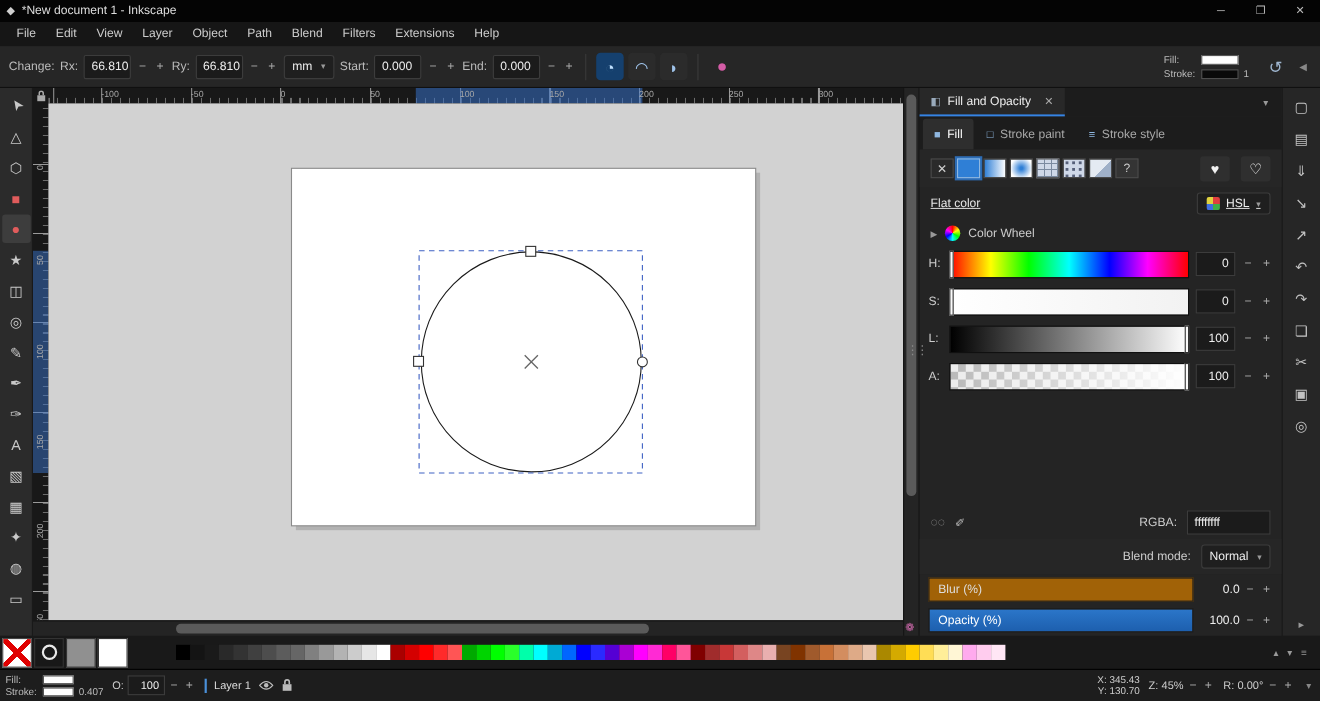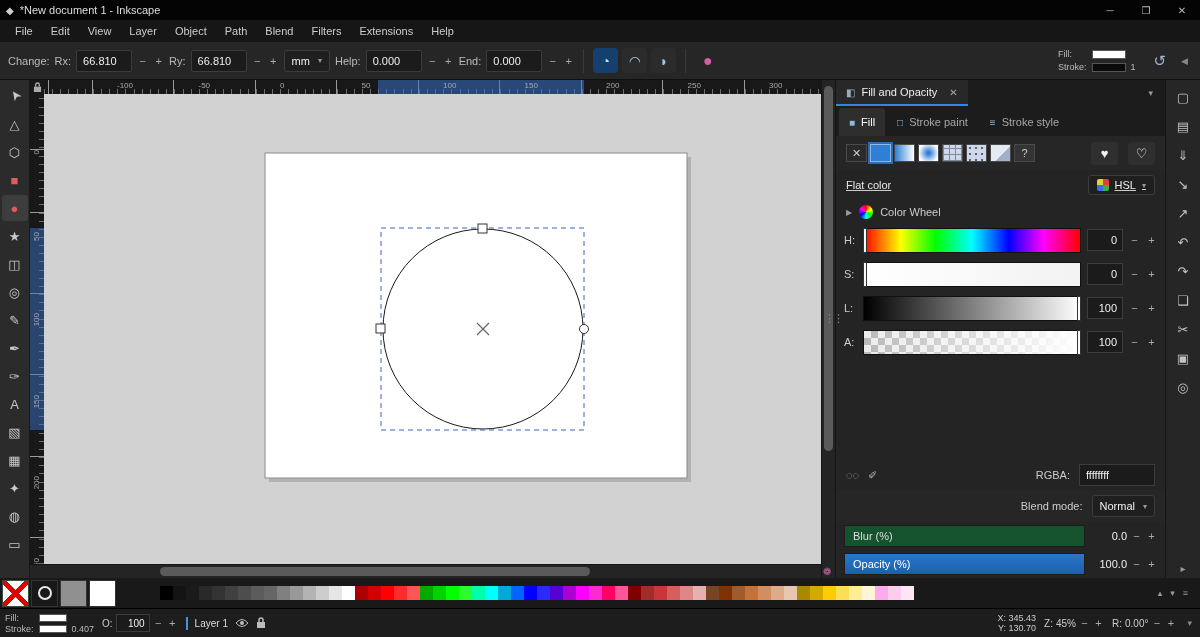--- a/index.html
+++ b/index.html
@@ -13,21 +13,21 @@
   .win-controls{margin-left:auto;display:flex;}
   .win-btn{width:36px;height:20px;display:flex;align-items:center;justify-content:center;font-size:10px;color:#bbb;}
 
   
   .menubar{height:22px;background:#161616;display:flex;align-items:center;padding-left:6px;gap:0;flex:0 0 22px;}
   .menu-item{padding:3px 9px;color:#ccc;}
 
   
   .toolopts{height:38px;background:#262626;border-bottom:1px solid #101010;display:flex;align-items:center;gap:5px;padding:0 8px;flex:0 0 38px;}
   .lbl{color:#bbb;white-space:nowrap;}
-  .numfield{width:56px;height:22px;background:#1b1b1b;border:1px solid #3c3c3c;border-radius:2px;color:#eee;display:flex;align-items:center;padding-left:6px;}
+  .numfield{width:43px;height:22px;background:#1b1b1b;border:1px solid #3c3c3c;border-radius:2px;color:#eee;display:flex;align-items:center;padding-left:6px;}
   .mini-btn{width:11px;color:#aaa;text-align:center;font-size:11px;cursor:default;}
   .unit-dd,.dd{height:22px;background:#1f1f1f;border:1px solid #3c3c3c;border-radius:3px;padding:0 7px;display:flex;align-items:center;gap:8px;color:#eee;text-align:center;}
   .dd-arrow{font-size:8px;color:#999;}
   .vsep{width:1px;height:24px;background:#3a3a3a;margin:0 4px;}
   .arc-group{display:flex;gap:4px;}
   .arc-btn{width:25px;height:25px;border-radius:4px;display:flex;align-items:center;justify-content:center;color:#9fc3ea;font-size:14px;background:#2b2b2b;}
   .arc-btn.active{background:#15406e;color:#bfe0ff;}
   .whole-ellipse{width:25px;height:25px;display:flex;align-items:center;justify-content:center;color:#d45ca6;font-size:16px;}
   .tb-spacer{flex:1;}
   .tb-fs{display:grid;grid-template-columns:auto 34px 12px;grid-auto-rows:12px;gap:1px 5px;font-size:9px;align-items:center;color:#bbb;}
@@ -47,21 +47,21 @@
   .canvascol{width:791px;display:flex;flex-direction:column;flex:0 0 791px;min-height:0;}
   .hruler-row{height:14px;display:flex;flex:0 0 14px;}
   .ruler-corner{width:14px;background:#181818;display:flex;align-items:center;justify-content:center;flex:0 0 14px;}
   .hruler{flex:1;background-color:#181818;position:relative;overflow:hidden;
     background-image:
       repeating-linear-gradient(90deg,#9a9a9a 0 1px,transparent 1px 81.5px),
       repeating-linear-gradient(90deg,#6d6d6d 0 1px,transparent 1px 8.15px);
     background-size:100% 100%,100% 5px;
     background-position:48px 0,0 100%;
     background-repeat:repeat-x;}
-  .hlabel{position:absolute;top:1px;font-size:8px;color:#a8a8a8;padding-left:25px;}
+  .hlabel{position:absolute;top:1px;font-size:8px;color:#a8a8a8;}
   .sel-hl-h{position:absolute;left:334px;width:206px;top:0;bottom:0;background:rgba(55,113,200,0.55);}
   .canvasrow{flex:1;display:flex;min-height:0;}
   .vruler{width:14px;background-color:#181818;position:relative;overflow:hidden;flex:0 0 14px;
     background-image:
       repeating-linear-gradient(0deg,#9a9a9a 0 1px,transparent 1px 81.5px),
       repeating-linear-gradient(0deg,#6d6d6d 0 1px,transparent 1px 8.15px);
     background-size:100% 100%,5px 100%;
     background-position:0 56px,100% 0;
     background-repeat:repeat-y;}
   .vlabel{position:absolute;left:2px;font-size:8px;color:#a8a8a8;writing-mode:vertical-rl;transform:rotate(180deg);}
@@ -124,21 +124,21 @@
   .slider-thumb.left{left:-1px;}
   .slider-thumb.right{right:-1px;}
   .num-box{width:36px;height:22px;background:#1b1b1b;border:1px solid #3c3c3c;color:#eee;display:flex;align-items:center;justify-content:flex-end;padding-right:5px;flex:0 0 36px;}
   .dock-spacer{flex:1;}
   .rgba-row{height:30px;display:flex;align-items:center;gap:9px;padding:0 10px;flex:0 0 30px;}
   .sb-icon{color:#b9b9b9;font-size:11px;display:inline-flex;align-items:center;}
   .rgba-label{margin-left:auto;color:#ccc;}
   .rgba-input{width:76px;height:22px;background:#1b1b1b;border:1px solid #3c3c3c;color:#eee;display:flex;align-items:center;padding-left:6px;}
   .blend-row{height:32px;display:flex;align-items:center;justify-content:flex-end;gap:9px;padding:0 10px;background:#262626;flex:0 0 32px;}
   .fx-row{height:28px;display:flex;align-items:center;gap:4px;padding:0 8px;flex:0 0 28px;}
-  .fx-bar{flex:1;height:22px;display:flex;align-items:center;padding-left:8px;color:#ddd;background:#14532d;border:1px solid #1c1c1c;}
+  .fx-bar{flex:1;height:22px;display:flex;align-items:center;padding-left:8px;color:#ddd;background:#a16207;border:1px solid #1c1c1c;}
   .fx-bar.opacityfx{background:linear-gradient(#2b76c9,#1d5fae);color:#fff;}
   .fx-val{width:38px;text-align:right;color:#eee;}
 
   
   .rtools{width:35px;background:#262626;border-left:1px solid #141414;display:flex;flex-direction:column;align-items:center;padding-top:6px;gap:7px;flex:0 0 35px;}
   .rtool{width:24px;height:22px;display:flex;align-items:center;justify-content:center;color:#c2c2c2;font-size:13px;}
   .rtools-expand{margin-top:auto;margin-bottom:4px;color:#999;font-size:10px;}
 
   
   .palette-row{height:30px;background:#191919;display:flex;align-items:center;padding:0 2px;gap:2px;flex:0 0 30px;}
@@ -201,21 +201,21 @@
     <span class="mini-btn minus" data-name="rx-decrement">−</span>
     <span class="mini-btn plus" data-name="rx-increment">+</span>
     <span class="lbl" data-name="ry-label">Ry:</span>
     <div class="numfield" data-name="ry-input">66.810</div>
     <span class="mini-btn minus" data-name="ry-decrement">−</span>
     <span class="mini-btn plus" data-name="ry-increment">+</span>
     <div class="unit-dd" data-name="unit-dropdown">
       <span>mm</span>
       <span class="dd-arrow" data-name="chevron-down-icon">▾</span>
     </div>
-    <span class="lbl" data-name="start-label">Help:</span>
+    <span class="lbl" data-name="start-label">Start:</span>
     <div class="numfield" data-name="start-input">0.000</div>
     <span class="mini-btn minus" data-name="start-decrement">−</span>
     <span class="mini-btn plus" data-name="start-increment">+</span>
     <span class="lbl" data-name="end-label">End:</span>
     <div class="numfield" data-name="end-input">0.000</div>
     <span class="mini-btn minus" data-name="end-decrement">−</span>
     <span class="mini-btn plus" data-name="end-increment">+</span>
     <div class="vsep" data-name="separator"></div>
     <div class="arc-group" data-name="arc-type-group">
         <div class="arc-btn active" data-name="slice-button">◔</div>

